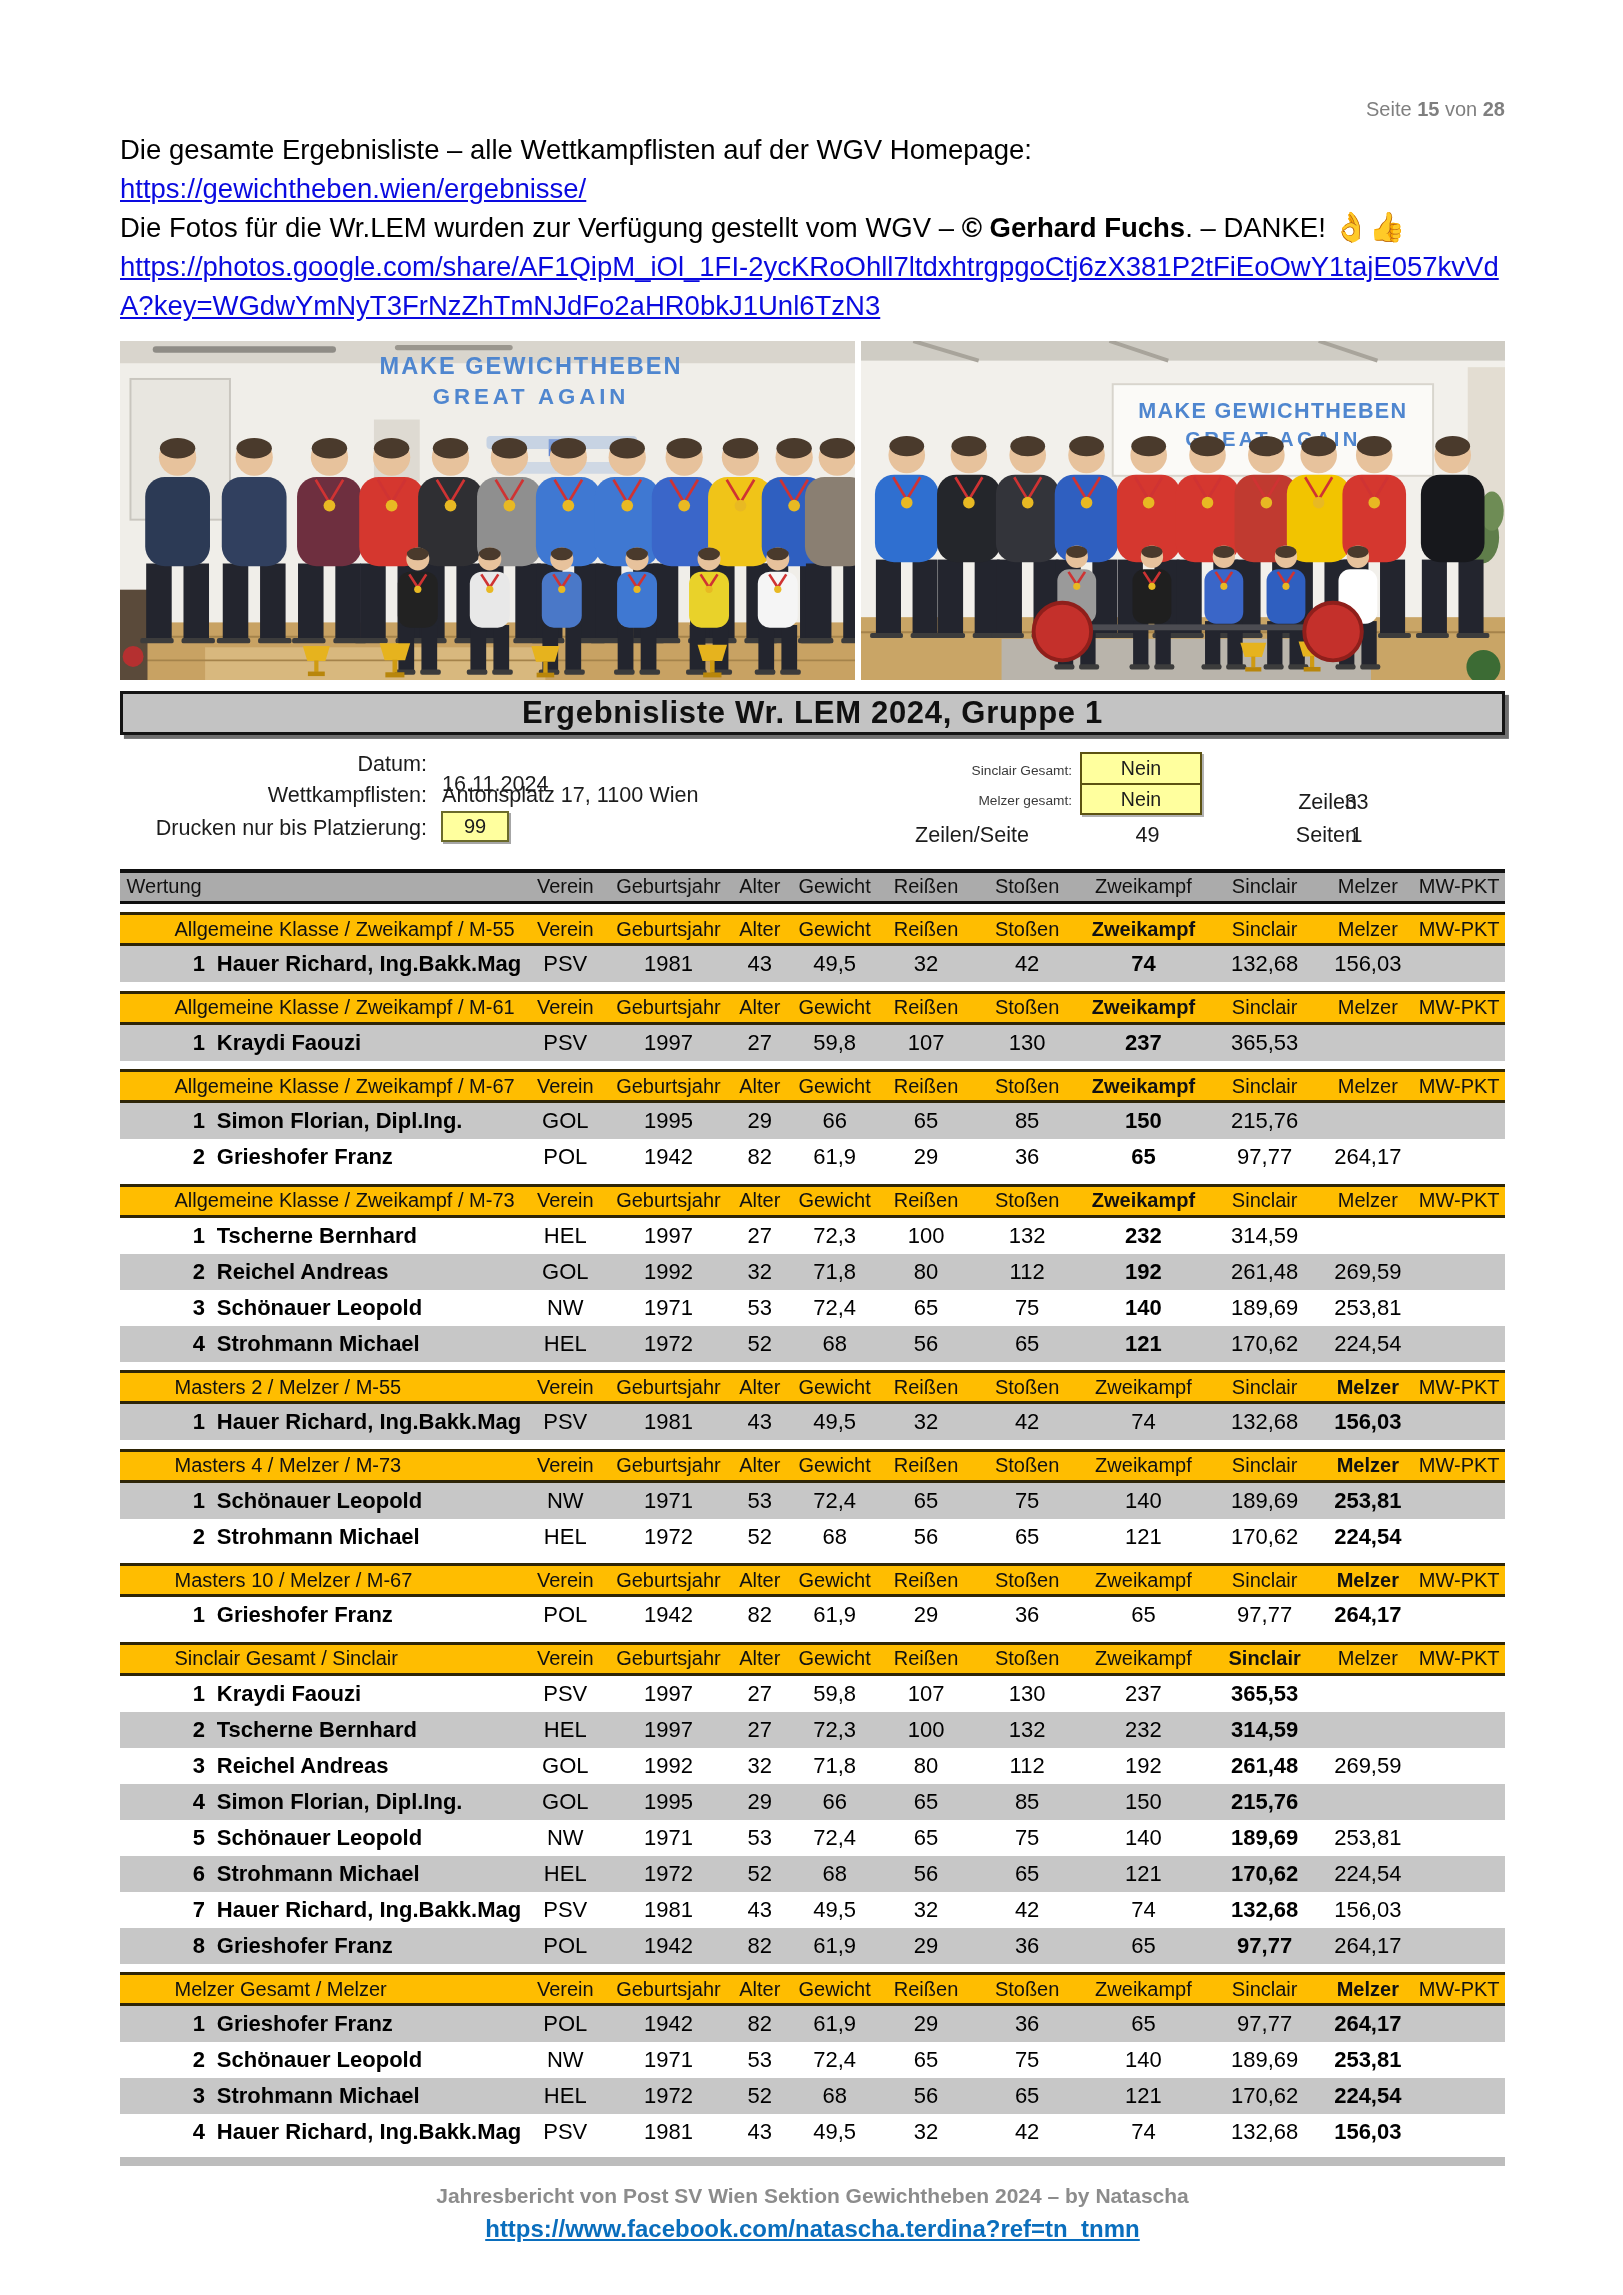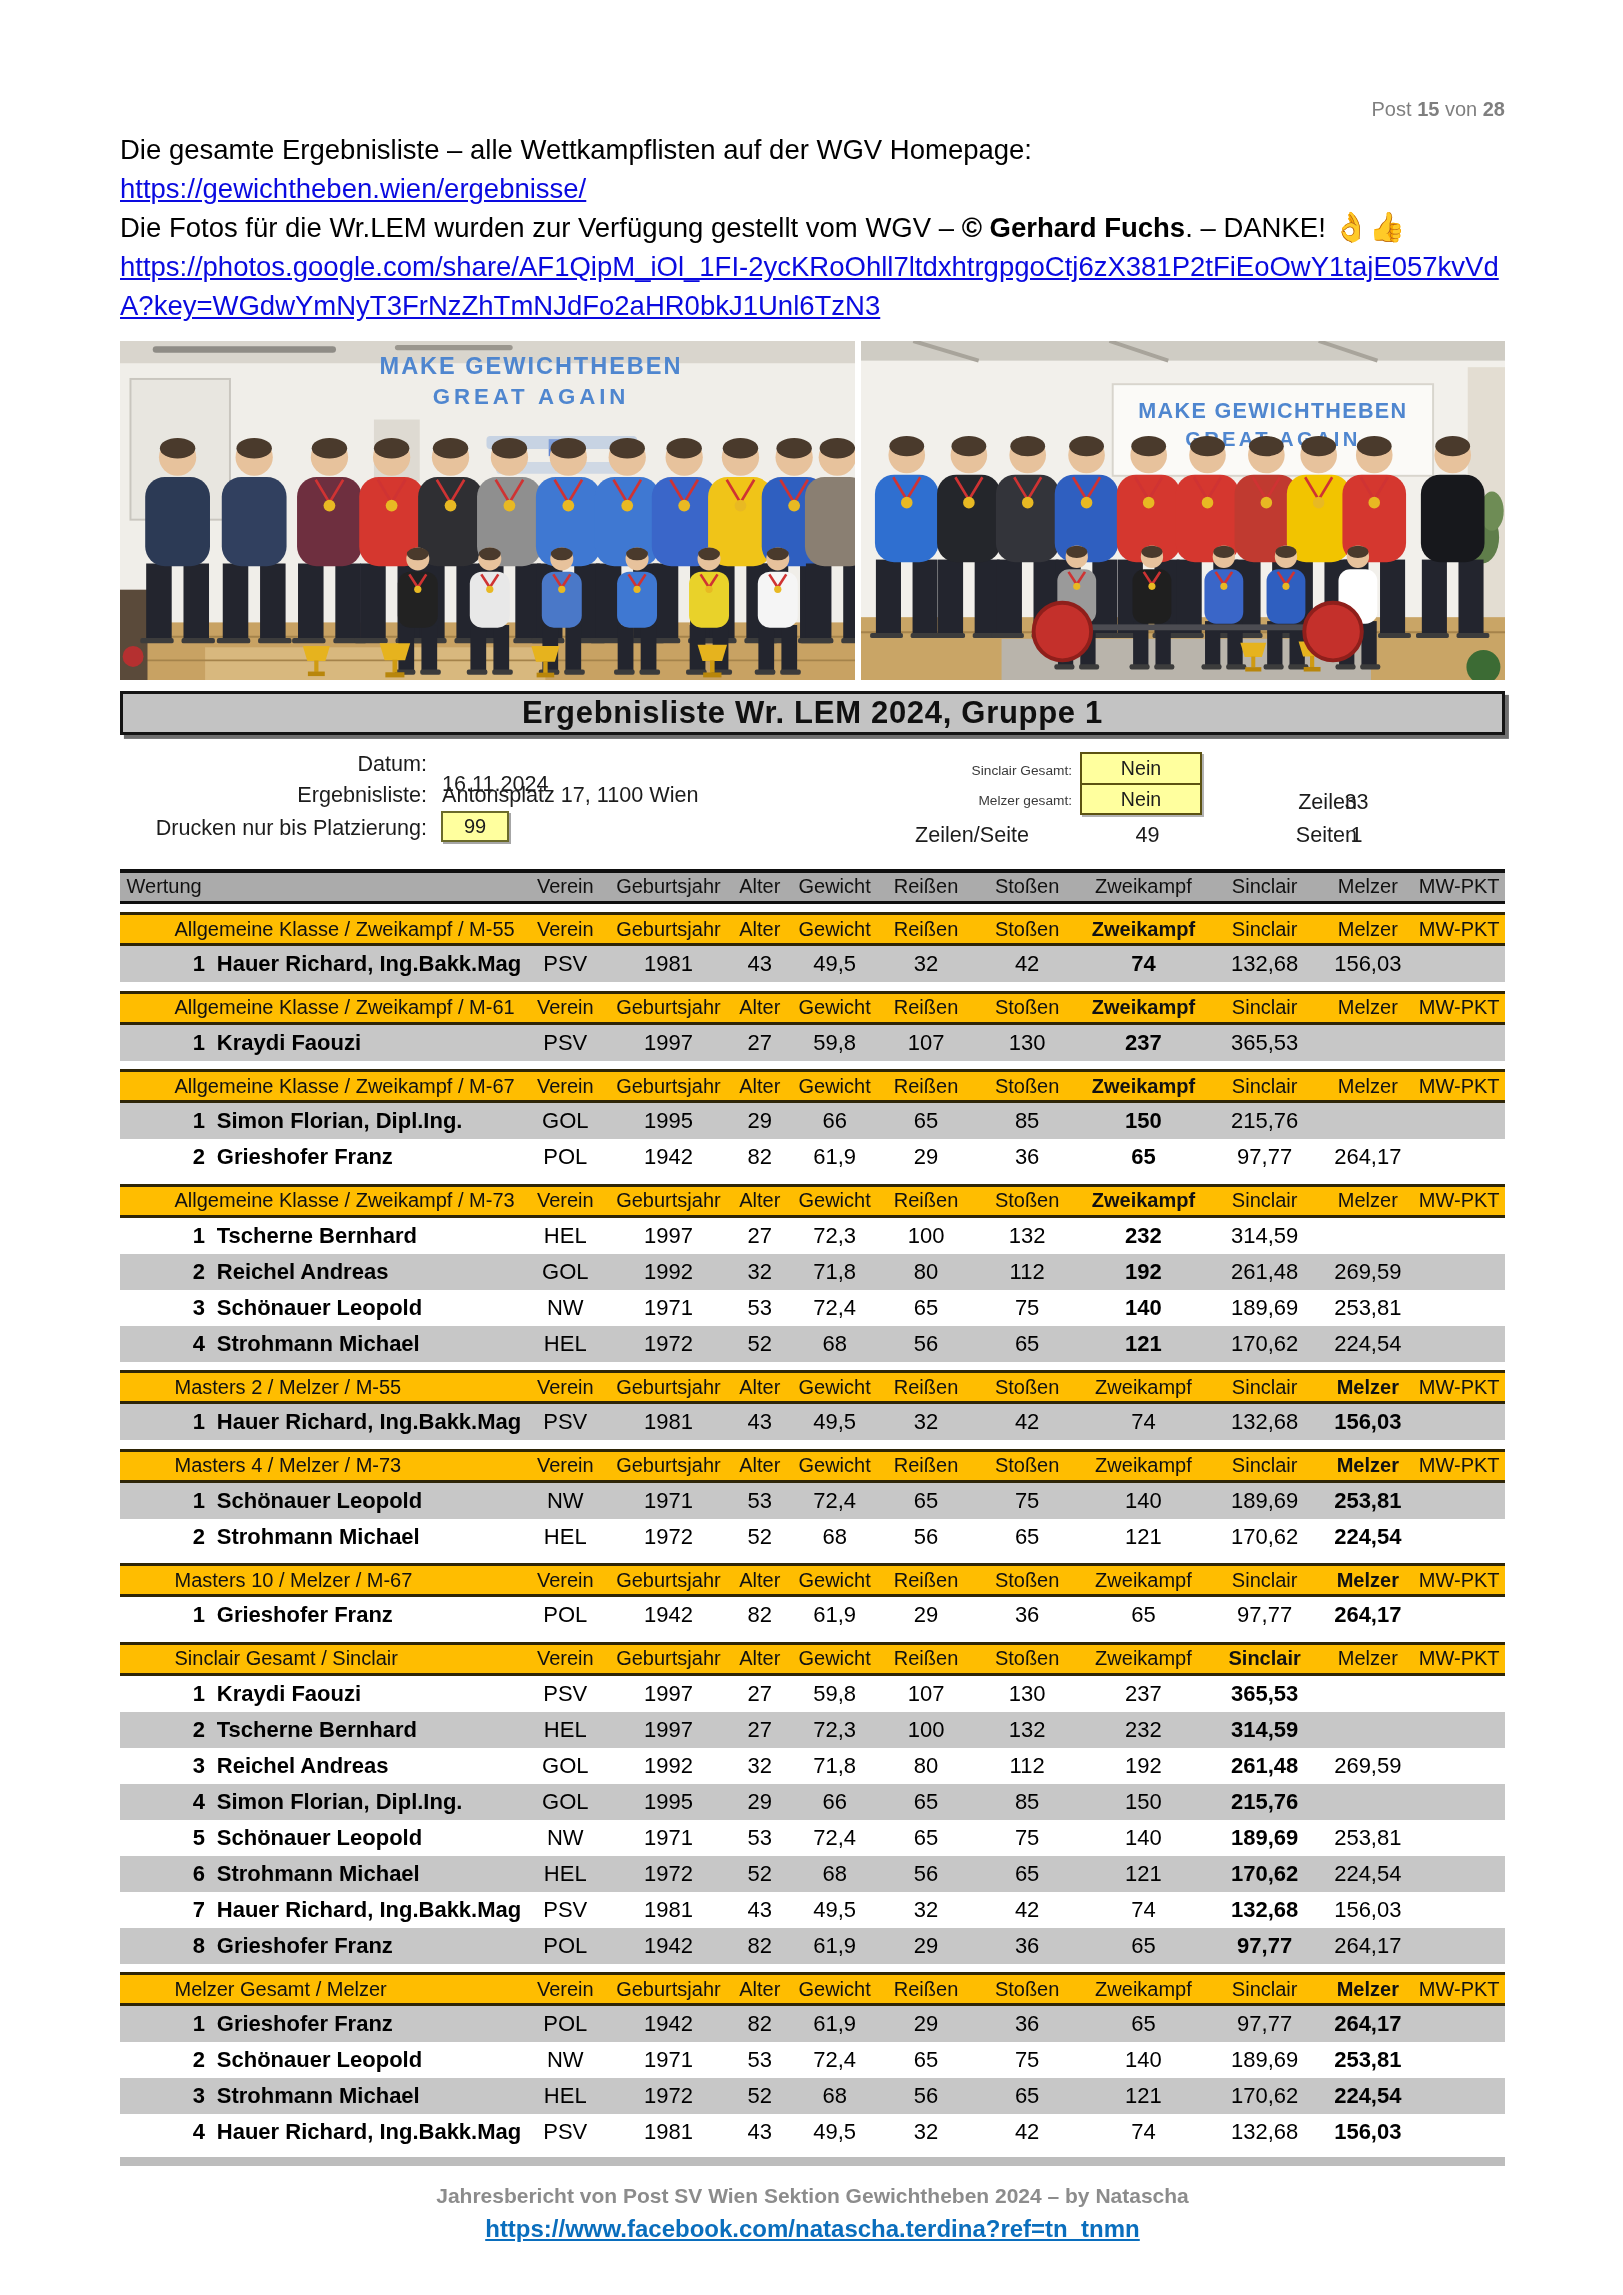--- a/index.html
+++ b/index.html
@@ -74,21 +74,21 @@
   .vc.emph{font-weight:bold;}
   .bottom-strip{height:9.2px;background:#bdbdbd;margin-top:6.5px;}
 
   .footer{margin-top:18.3px;text-align:center;}
   .footer .fline{font-size:21px;font-weight:bold;color:var(--footer-gray);}
   .footer a{display:inline-block;margin-top:6.5px;font-size:24px;font-weight:bold;color:var(--fb-blue);text-decoration:underline;}
 </style>
 </head>
 <body>
 
-<div class="page-number"><span>Post</span>&nbsp;<b>15</b>&nbsp;<span>von</span>&nbsp;<b>28</b></div>
+<div class="page-number"><span>Seite</span>&nbsp;<b>15</b>&nbsp;<span>von</span>&nbsp;<b>28</b></div>
 
 <div class="content">
 
   <div class="intro">
     <p><span>Die gesamte Ergebnisliste – alle Wettkampflisten auf der WGV Homepage:</span></p>
     <p><a class="doc-link" href="#">https://gewichtheben.wien/ergebnisse/</a></p>
     <p><span>Die Fotos für die Wr.LEM wurden zur Verfügung gestellt vom WGV – </span><span class="bold">© Gerhard Fuchs</span><span>. – DANKE! </span><span class="emoji">👌</span><span class="emoji">👍</span></p>
     <p><a class="doc-link" href="#">https://photos.google.com/share/AF1QipM_iOl_1FI-2ycKRoOhll7ltdxhtrgpgoCtj6zX381P2tFiEoOwY1tajE057kvVdA?key=WGdwYmNyT3FrNzZhTmNJdFo2aHR0bkJ1Unl6TzN3</a></p>
   </div>
 
@@ -529,21 +529,21 @@
         </svg>
     </div>
   </div>
 
   <div class="results">
     <div class="title-bar">Ergebnisliste Wr. LEM 2024, Gruppe 1</div>
 
     <div class="meta">
       <span class="lbl" style="top:0;">Datum:</span>
       <span class="val" style="top:0;margin-top:20px;">16.11.2024</span>
-      <span class="lbl" style="top:31px;">Ergebnisliste:</span>
+      <span class="lbl" style="top:31px;">Wettkampflisten:</span>
       <span class="val" style="top:31px;">Antonsplatz 17, 1100 Wien</span>
       <span class="lbl" style="top:64px;">Drucken nur bis Platzierung:</span>
       <div class="ybox" style="left:321px;top:60px;width:68px;height:31px;font-size:20px;">99</div>
 
       <span class="tiny" style="left:756px;top:11.8px;">Sinclair Gesamt:</span>
       <span class="tiny" style="left:756px;top:42px;">Melzer gesamt:</span>
       <div class="nein-group">
         <div class="nein-cell">Nein</div>
         <div class="nein-divider"></div>
         <div class="nein-cell">Nein</div>

